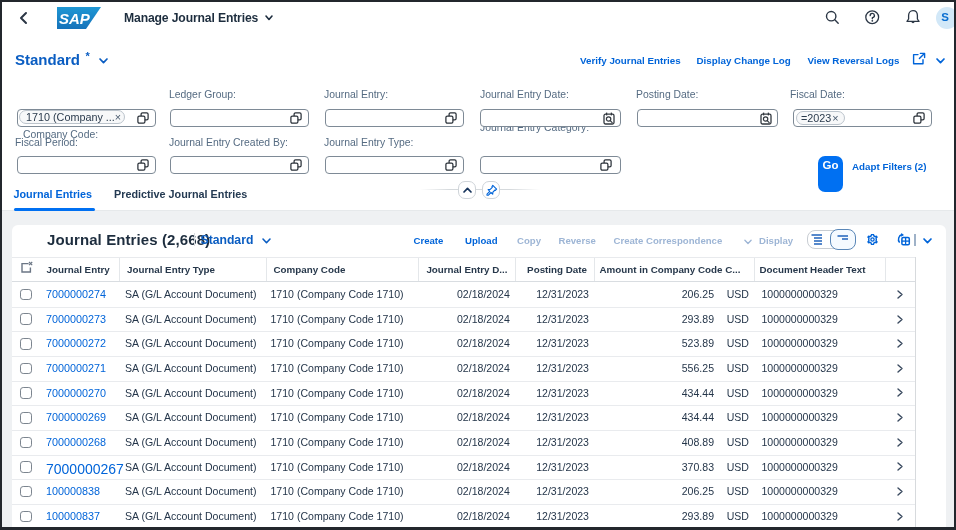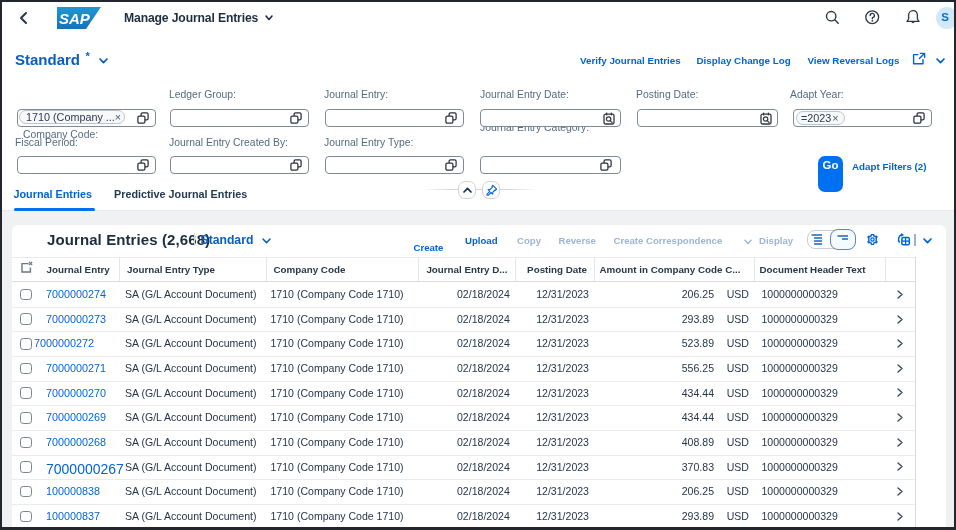--- a/index.html
+++ b/index.html
@@ -71,21 +71,21 @@
 </svg>
 <svg class="abs" style="left:936px;top:58px" width="9" height="6" viewBox="0 0 9 6">
   <path d="M1 1 L4.5 4.7 L8 1" stroke="#0064d9" stroke-width="1.7" fill="none" stroke-linecap="round" stroke-linejoin="round"></path>
 </svg>
 
 <div class="lbl" style="left:23px;top:89px;margin-top:40px;">Company Code:</div>
 <div class="lbl" style="left:169px;top:89px;">Ledger Group:</div>
 <div class="lbl" style="left:324px;top:89px;">Journal Entry:</div>
 <div class="lbl" style="left:480px;top:89px;">Journal Entry Date:</div>
 <div class="lbl" style="left:636px;top:89px;">Posting Date:</div>
-<div class="lbl" style="left:790px;top:89px;">Adapt Year:</div>
+<div class="lbl" style="left:790px;top:89px;">Fiscal Date:</div>
 <div class="lbl" style="left:15px;top:136.5px;">Fiscal Period:</div>
 <div class="lbl" style="left:169px;top:136.5px;">Journal Entry Created By:</div>
 <div class="lbl" style="left:324px;top:136.5px;">Journal Entry Type:</div>
 <div class="lbl" style="left:480px;top:122px;">Journal Entry Category:</div>
 
 <div class="inp" style="left:17px;top:109px;width:139px;"></div>
 <div class="inp" style="left:170px;top:109px;width:139px;"></div>
 <div class="inp" style="left:325px;top:109px;width:139px;"></div>
 <div class="inp" style="left:480px;top:109px;width:141px;"></div>
 <div class="inp" style="left:637px;top:109px;width:141px;"></div>
@@ -167,21 +167,21 @@
 
 <div class="abs" style="left:2px;top:211px;width:952px;height:319px;background:#eff1f3;"></div>
 <div class="abs" style="left:12px;top:225px;width:934px;height:305px;background:#fff;border-radius:6px 6px 0 0;"></div>
 
 <div class="abs" style="left:27px;top:230.5px;font-size:15px;font-weight:700;color:#1d2d3e;letter-spacing:0.1px;margin-left:20px;">Journal Entries (2,668)</div>
 <div class="abs" style="left:194px;top:233px;width:1px;height:13px;background:#d8dce0;"></div>
 <div class="abs" style="left:200.5px;top:232.5px;font-size:12.2px;font-weight:700;color:#0a5dc2;">Standard</div>
 <svg class="abs" style="left:262px;top:237.5px" width="9" height="6" viewBox="0 0 9 6">
   <path d="M1 1 L4.5 4.7 L8 1" stroke="#0a5dc2" stroke-width="1.6" fill="none" stroke-linecap="round" stroke-linejoin="round"></path>
 </svg>
-<div class="tlink" style="left:413.5px;top:242px;text-align:center;">Create</div>
+<div class="tlink" style="left:413.5px;top:235px;text-align:center;">Create</div>
 <div class="tlink" style="left:465px;top:235px;">Upload</div>
 <div class="tlink mut" style="left:517px;top:235px;">Copy</div>
 <div class="tlink mut" style="left:558.5px;top:235px;">Reverse</div>
 <div class="tlink mut" style="left:613.5px;top:235px;">Create Correspondence</div>
 <svg class="abs" style="left:744px;top:238.5px" width="8" height="6" viewBox="0 0 9 6">
   <path d="M1 1 L4.5 4.7 L8 1" stroke="#9db5d5" stroke-width="1.5" fill="none" stroke-linecap="round" stroke-linejoin="round"></path>
 </svg>
 <div class="tlink mut" style="left:759px;top:235px;">Display</div>
 
 <div class="abs" style="left:807px;top:230px;width:48px;height:19px;border:1px solid #c8cdd3;border-radius:8px;background:#fff;"></div>
@@ -259,21 +259,21 @@
     <div class="cell" style="left:419px;top:312.8px;width:90.8px;text-align:right;">02/18/2024</div>
     <div class="cell" style="left:499px;top:312.8px;width:90px;text-align:right;">12/31/2023</div>
     <div class="cell" style="left:613px;top:312.8px;width:101px;text-align:right;">293.89</div>
     <div class="cell" style="left:699px;top:312.8px;width:50px;text-align:right;">USD</div>
     <div class="cell" style="left:761.5px;top:312.8px;">1000000000329</div>
     <svg style="left:896.5px;top:314.5px;" width="6" height="9" viewBox="0 0 6 9">
         <path d="M1 1 L5 4.5 L1 8" stroke="#3a4a5f" stroke-width="1.4" fill="none" stroke-linecap="round" stroke-linejoin="round"></path>
     </svg>
     <div class="abs" style="left:12px;top:355.9px;width:903px;height:1px;background:#e9ebee;"></div>
     <div class="cblk" style="left:20px;top:338.0px;"></div>
-    <div class="cell" style="left:34px;top:337.4px;color:#0064d9;font-size:10.8px;">7000000272</div>
+    <div class="cell" style="left:46px;top:337.4px;color:#0064d9;font-size:10.8px;">7000000272</div>
     <div class="cell" style="left:125px;top:337.4px;">SA (G/L Account Document)</div>
     <div class="cell" style="left:270.5px;top:337.4px;">1710 (Company Code 1710)</div>
     <div class="cell" style="left:419px;top:337.4px;width:90.8px;text-align:right;">02/18/2024</div>
     <div class="cell" style="left:499px;top:337.4px;width:90px;text-align:right;">12/31/2023</div>
     <div class="cell" style="left:613px;top:337.4px;width:101px;text-align:right;">523.89</div>
     <div class="cell" style="left:699px;top:337.4px;width:50px;text-align:right;">USD</div>
     <div class="cell" style="left:761.5px;top:337.4px;">1000000000329</div>
     <svg style="left:896.5px;top:339.1px;" width="6" height="9" viewBox="0 0 6 9">
         <path d="M1 1 L5 4.5 L1 8" stroke="#3a4a5f" stroke-width="1.4" fill="none" stroke-linecap="round" stroke-linejoin="round"></path>
     </svg>

